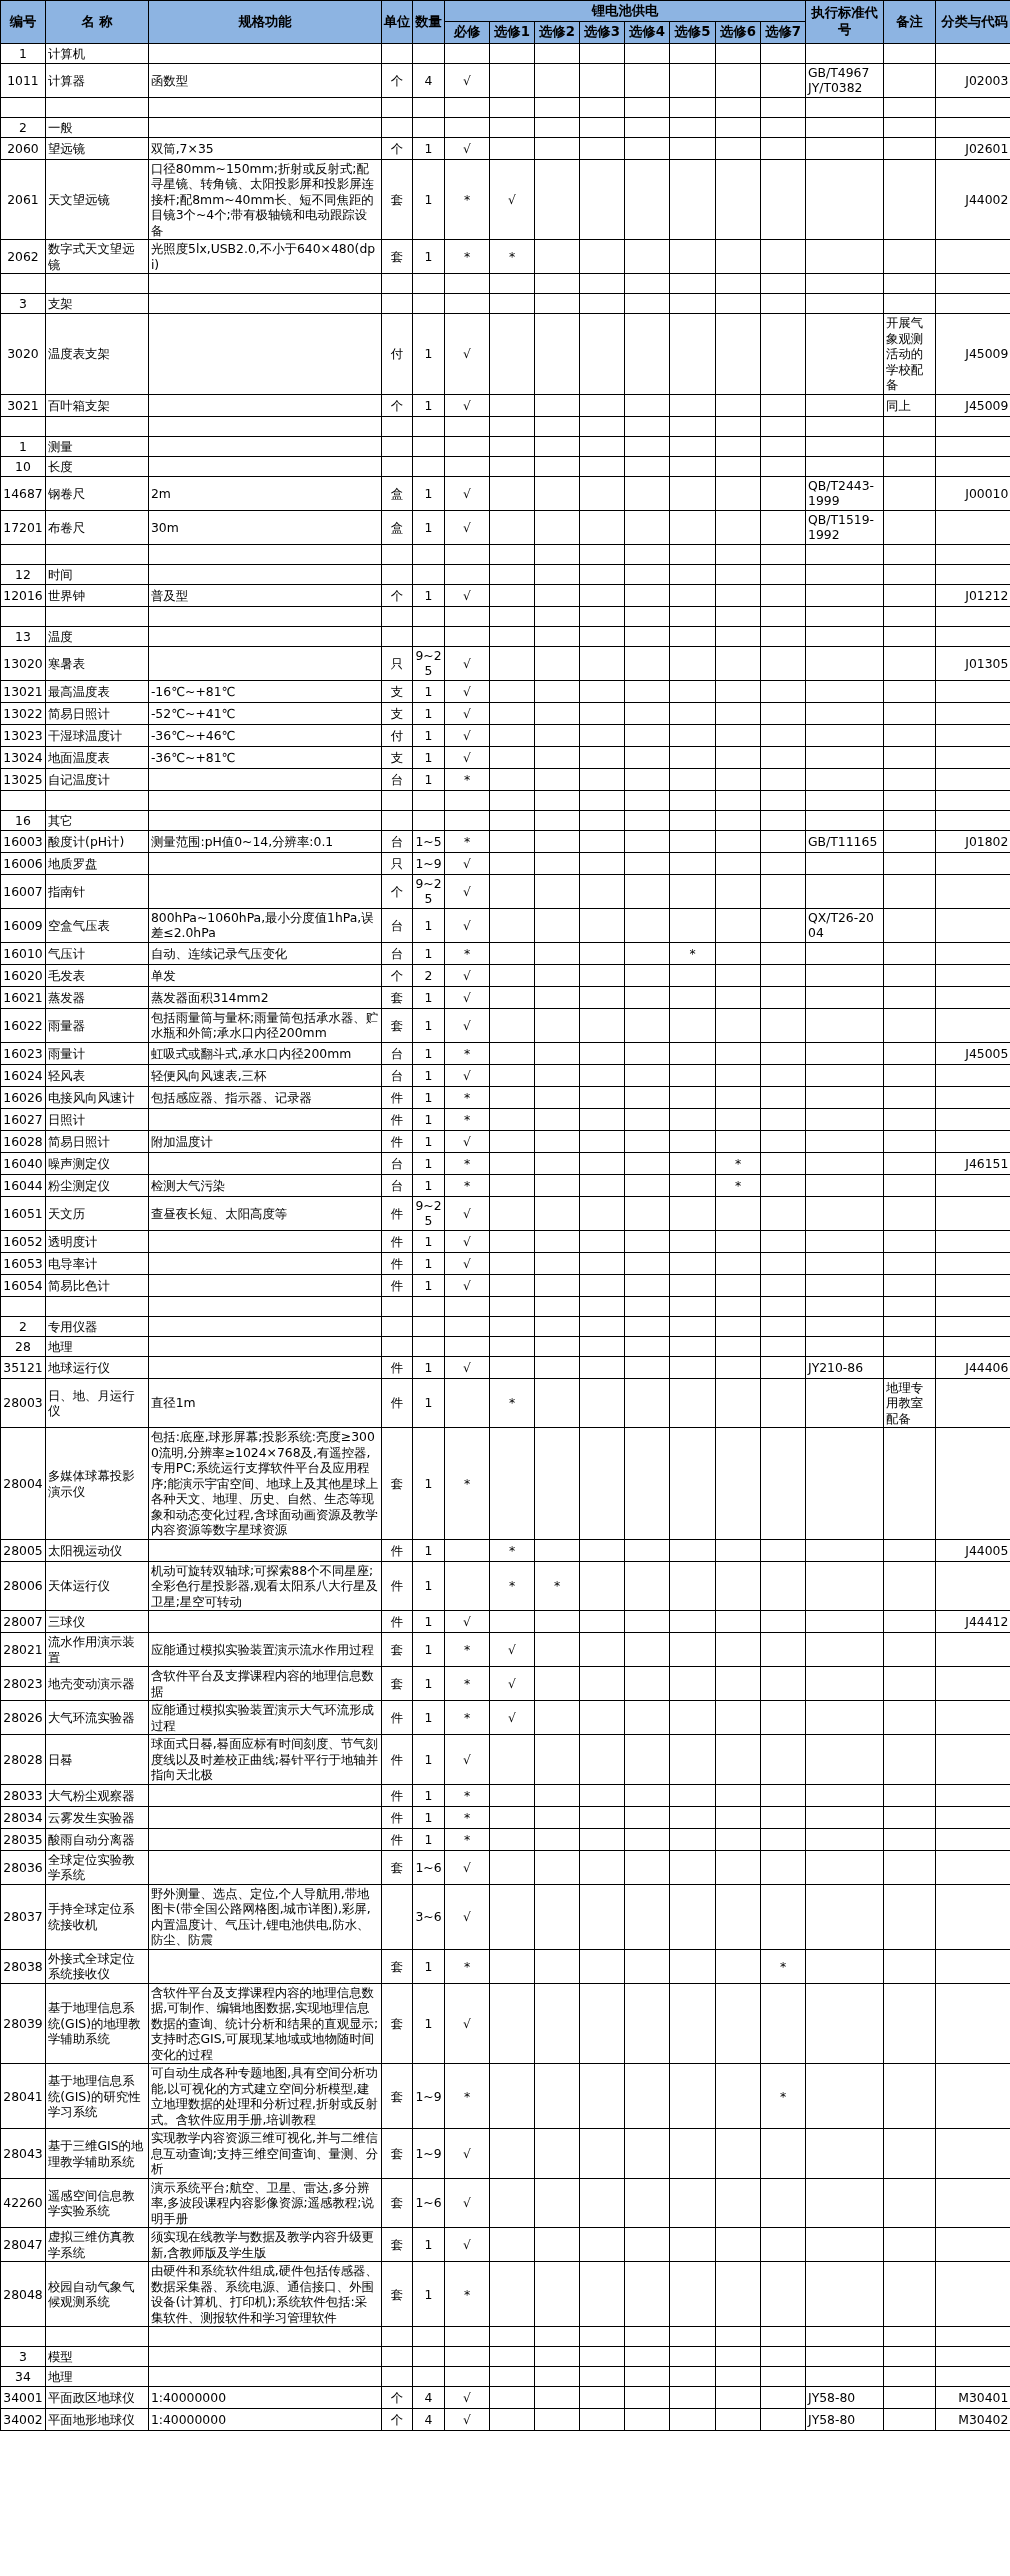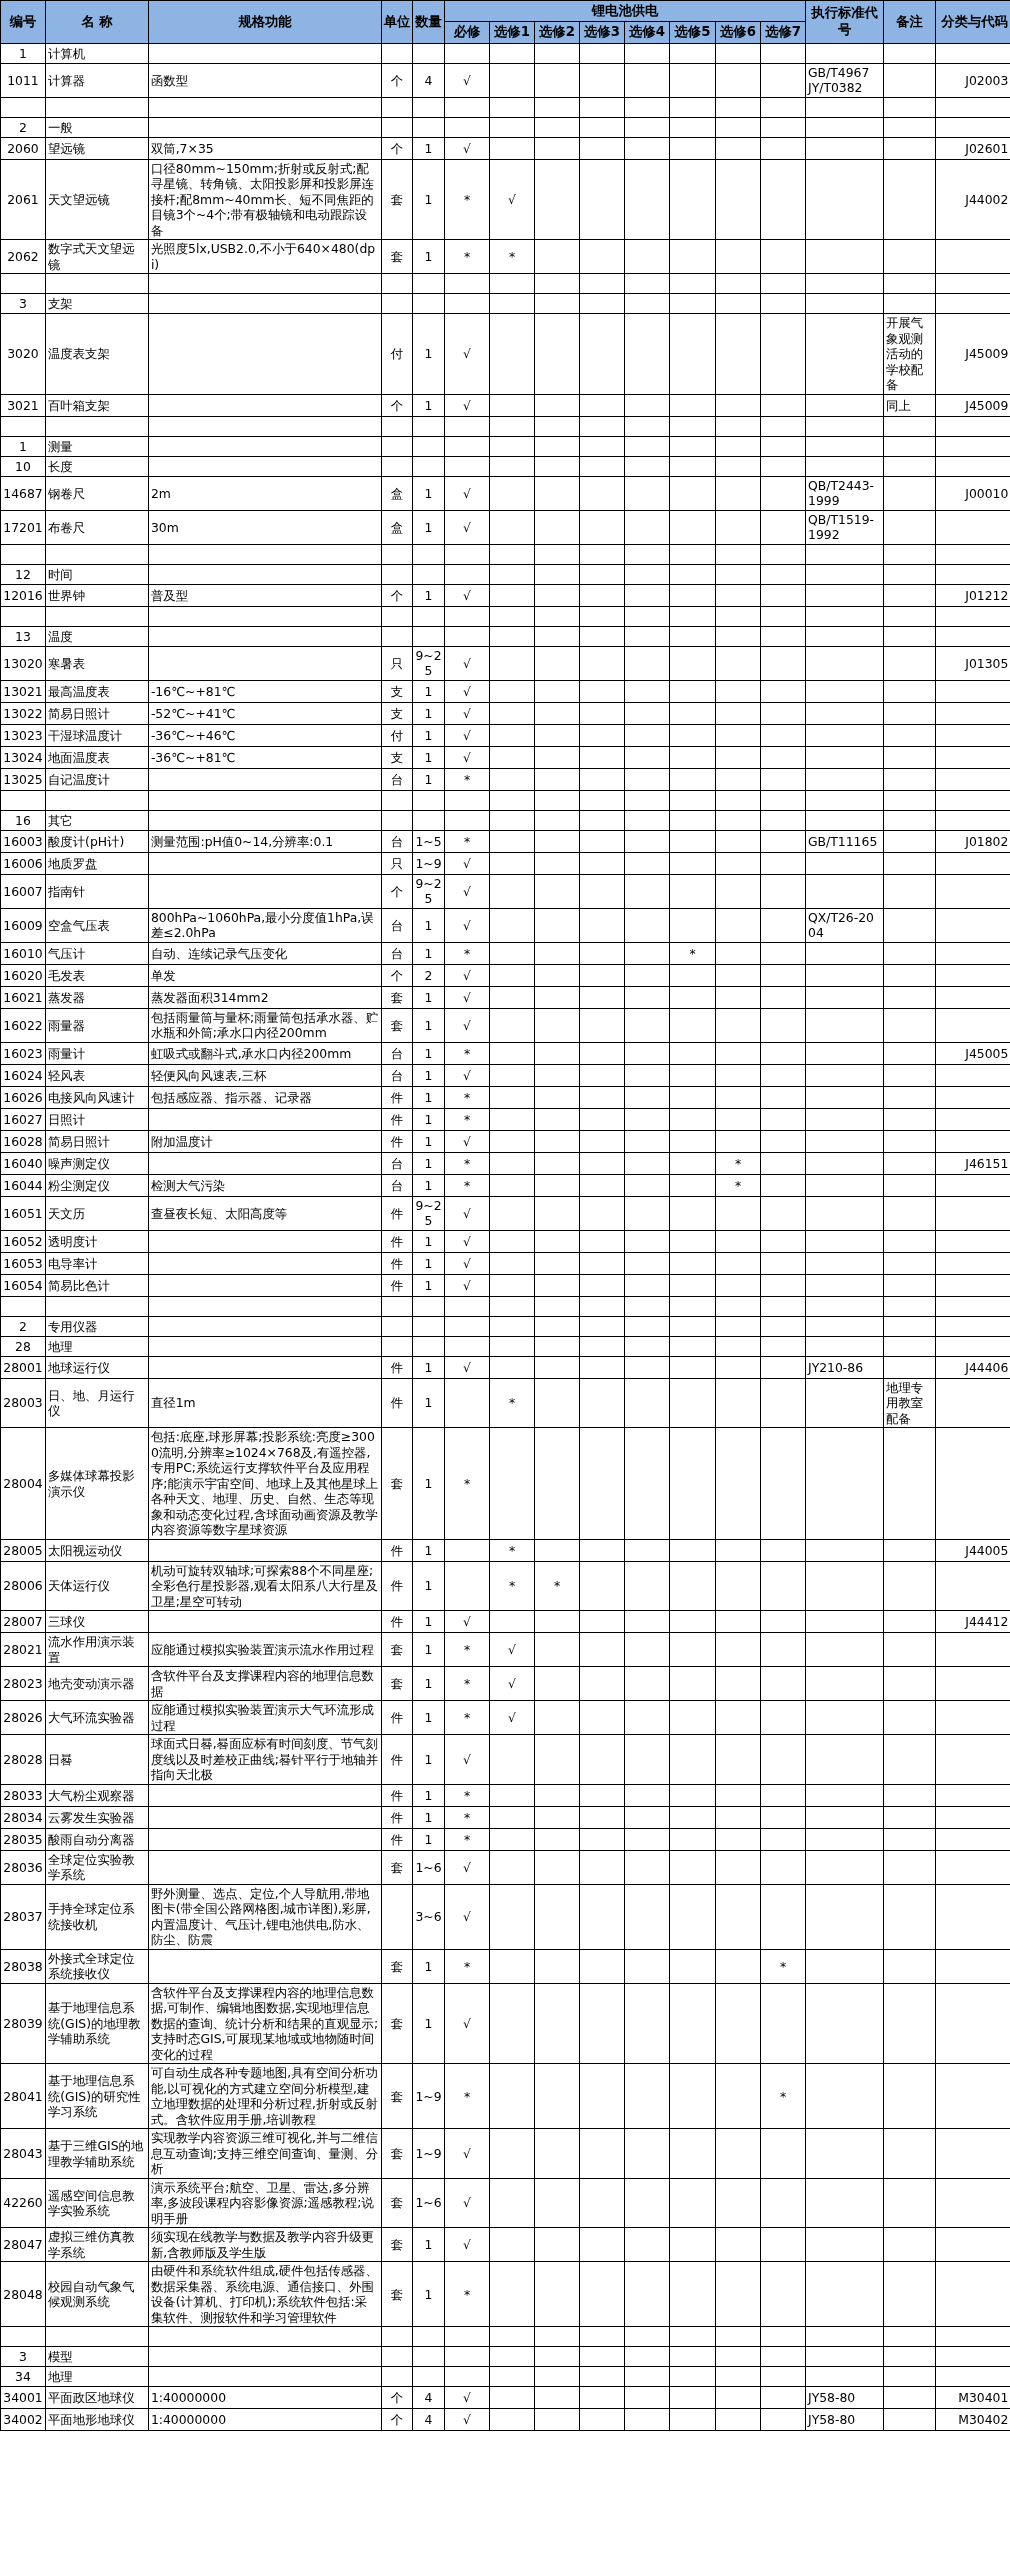--- a/index.html
+++ b/index.html
@@ -978,21 +978,21 @@
         <td class="c mark"></td>
         <td class="c mark"></td>
         <td class="c mark"></td>
         <td class="c mark"></td>
         <td class="c mark"></td>
         <td class="l pre"></td>
         <td class="l"></td>
         <td class="r"></td>
       </tr>
       <tr class="item">
-        <td class="c">28001</td>
+        <td class="c">35121</td>
         <td class="l">地球运行仪</td>
         <td class="l spec"></td>
         <td class="c">件</td>
         <td class="c">1</td>
         <td class="c mark">√</td>
         <td class="c mark"></td>
         <td class="c mark"></td>
         <td class="c mark"></td>
         <td class="c mark"></td>
         <td class="c mark"></td>

